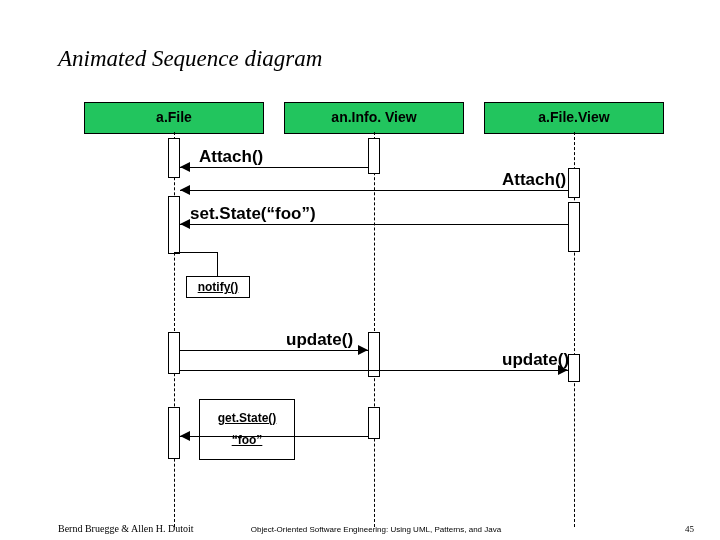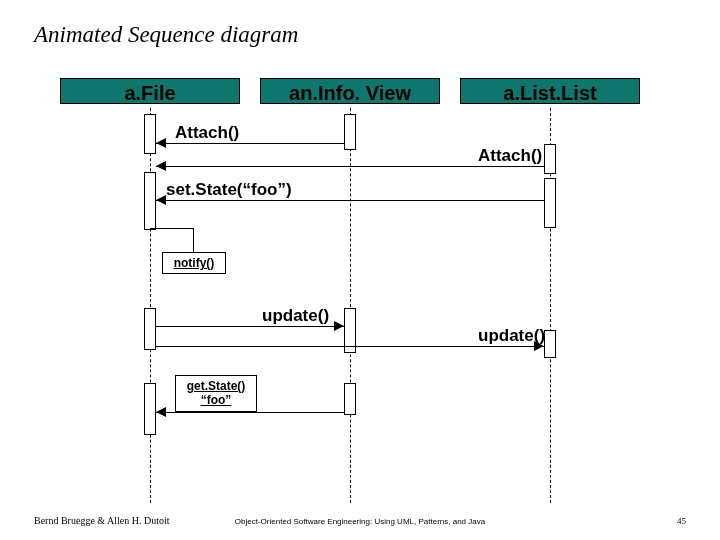--- a/index.html
+++ b/index.html
@@ -1,40 +1,40 @@
 <!DOCTYPE html>
 <html><head>
 <meta charset="utf-8">
 <style>
-  * { box-sizing: border-box; margin: 0; padding: 0; }
+  * { box-sizing: border-box; margin: 8px; padding: 0; }
   body {
     width: 720px;
     height: 540px;
     background: #fff;
     font-family: "Times New Roman", serif;
     position: relative;
     overflow: hidden;
   }
   .title {
     position: absolute;
     top: 22px;
     left: 34px;
     font-size: 23px;
     font-style: italic;
   }
   .participant {
     position: absolute;
     border: 1.5px solid #000;
-    background: #0f766e;
+    background: #22c55e;
     text-align: center;
     font-family: Arial, Helvetica, sans-serif;
     font-weight: bold;
-    font-size: 20px;
+    font-size: 14px;
     padding: 6px 0;
-    height: 26px;
+    height: 32px;
     line-height: 16px;
   }
   .p1 { top: 78px; left: 60px;  width: 180px; }
   .p2 { top: 78px; left: 260px; width: 180px; }
   .p3 { top: 78px; left: 460px; width: 180px; }
   .lifeline {
     position: absolute;
     top: 108px;
     width: 0;
     height: 395px;
@@ -109,21 +109,21 @@
     font-family: "Times New Roman", serif;
   }
 </style>
 </head>
 <body>
 
 <div class="title">Animated Sequence diagram</div>
 
 <div class="participant p1">a.File</div>
 <div class="participant p2">an.Info. View</div>
-<div class="participant p3">a.List.List</div>
+<div class="participant p3">a.File.View</div>
 
 <div class="lifeline ll1"></div>
 <div class="lifeline ll2"></div>
 <div class="lifeline ll3"></div>
 
 <div class="activation" style="top:114px;left:144px;height:40px"></div>
 <div class="activation" style="top:172px;left:144px;height:58px"></div>
 <div class="activation" style="top:308px;left:144px;height:42px"></div>
 <div class="activation" style="top:383px;left:144px;height:52px"></div>
 
@@ -153,21 +153,21 @@
 <div style="position:absolute;top:228px;left:193px;width:0;height:24px;border-left:1.5px solid #000"></div>
 
 <div class="msg-label" style="top:306px;left:262px">update()</div>
 <div class="arrow-line" style="top:326px;left:156px;width:188px"></div>
 <div class="arrow-head-right" style="top:321px;left:334px"></div>
 
 <div class="msg-label" style="top:326px;left:478px">update()</div>
 <div class="arrow-line" style="top:346px;left:156px;width:388px"></div>
 <div class="arrow-head-right" style="top:341px;left:534px"></div>
 
-<div class="msg-box" style="top:375px;left:175px;width:82px">
+<div class="msg-box" style="top:375px;left:175px;width:96px">
   <div>get.State()</div>
   <div>“foo”</div>
 </div>
 <div class="arrow-line" style="top:412px;left:156px;width:188px"></div>
 <div class="arrow-head-left" style="top:407px;left:156px"></div>
 
 <div class="footer-left">Bernd Bruegge &amp; Allen H. Dutoit</div>
 <div class="footer-center">Object-Oriented Software Engineering: Using UML, Patterns, and Java</div>
 <div class="footer-right">45</div>
 

